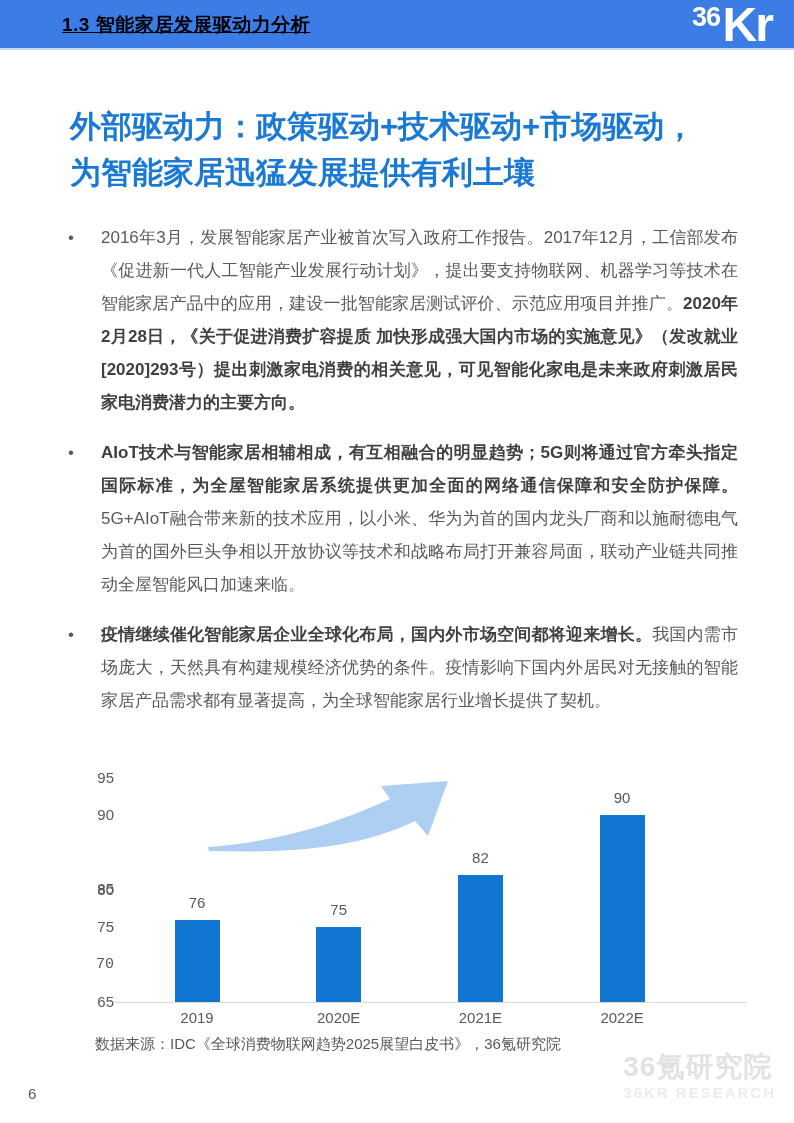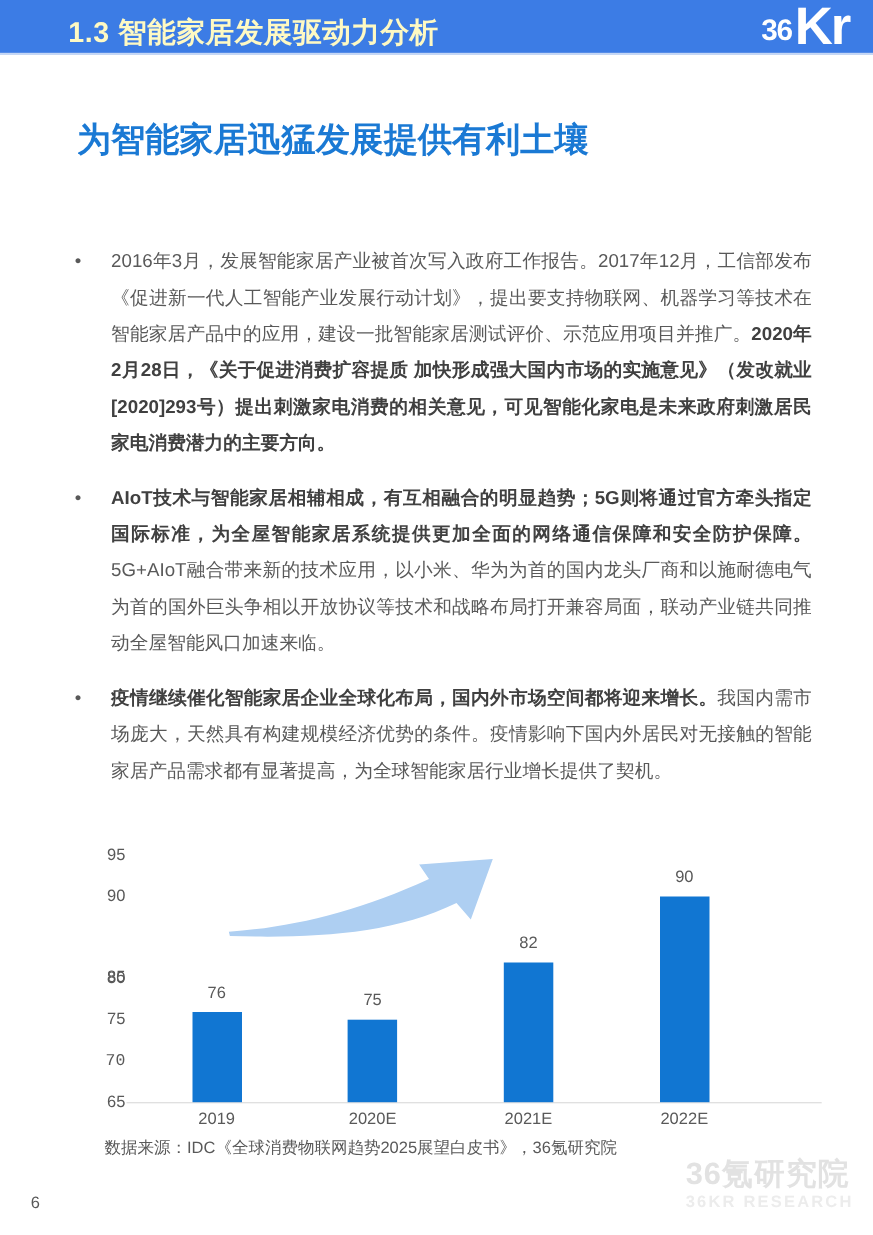--- a/index.html
+++ b/index.html
@@ -3,23 +3,23 @@
 <meta charset="utf-8">
 <style>
   * { margin:0; padding:0; box-sizing:border-box; }
   html,body { background:#ffffff; }
   body { font-family:"Liberation Sans","DejaVu Sans",sans-serif; }
   .page { position:relative; width:794px; height:1123px; background:#ffffff; overflow:hidden; margin:0 auto; }
 
   
   .topbar { position:absolute; top:0; left:0; width:794px; height:48px; background:#3C7CE5;
             box-shadow:0 2px 0 rgba(140,175,235,.5); }
-  .section-title { position:absolute; left:62px; top:12px; font-size:26px; font-weight:700; color:#fef9c3; letter-spacing:.5px; }
+  .section-title { position:absolute; left:62px; top:12px; font-size:19px; font-weight:700; color:#000000; letter-spacing:.5px;text-decoration:underline; }
   .logo { position:absolute; left:692px; top:0; color:#ffffff; white-space:nowrap; }
-  .logo-36 { display:inline-block; font-size:27px; font-weight:700; vertical-align:top; margin-top:12px; letter-spacing:-1px; }
+  .logo-36 { display:inline-block; font-size:27px; font-weight:700; vertical-align:top; margin-top:2px; letter-spacing:-1px; }
   .logo-kr { display:inline-block; font-size:48px; font-weight:700; vertical-align:top; margin-top:1px; margin-left:-2px; letter-spacing:-2px; line-height:1; }
 
   
   .page-title { position:absolute; left:70px; top:104px; width:680px; color:#1A79D4; font-weight:700; }
   .t-line { display:block; font-size:31px; line-height:46px; }
 
   
   .bullets { position:absolute; left:68px; top:221px; width:670px; }
   .bullet-item { display:flex; margin-bottom:17px; }
   .bullet-dot { flex:0 0 33px; width:33px; font-size:17px; line-height:33px; color:#595959; }
@@ -52,20 +52,21 @@
 
   <header class="topbar">
     <div class="section-title">1.3 智能家居发展驱动力分析</div>
     <div class="logo">
       <span class="logo-36">36</span>
       <span class="logo-kr">Kr</span>
     </div>
   </header>
 
   <h1 class="page-title">
+    <span class="t-line">外部驱动力：政策驱动+技术驱动+市场驱动，</span>
     <span class="t-line">为智能家居迅猛发展提供有利土壤</span>
   </h1>
 
   <div class="bullets">
       <div class="bullet-item">
         <span class="bullet-dot">•</span>
         <p class="bullet-text"><span class="seg">2016年3月，发展智能家居产业被首次写入政府工作报告。2017年12月，工信部发布《促进新一代人工智能产业发展行动计划》，提出要支持物联网、机器学习等技术在智能家居产品中的应用，建设一批智能家居测试评价、示范应用项目并推广。</span><span class="seg bold">2020年2月28日，《关于促进消费扩容提质 加快形成强大国内市场的实施意见》（发改就业[2020]293号）提出刺激家电消费的相关意见，可见智能化家电是未来政府刺激居民家电消费潜力的主要方向。</span></p>
       </div>
       <div class="bullet-item">
         <span class="bullet-dot">•</span>

